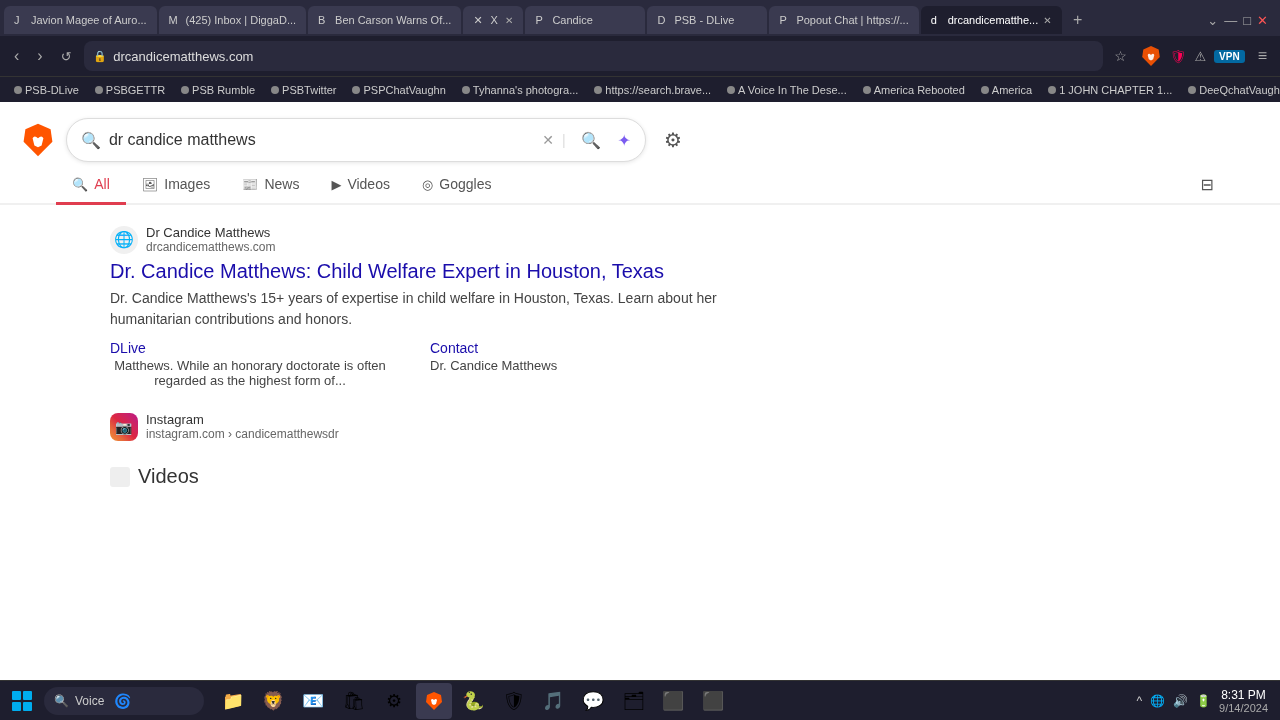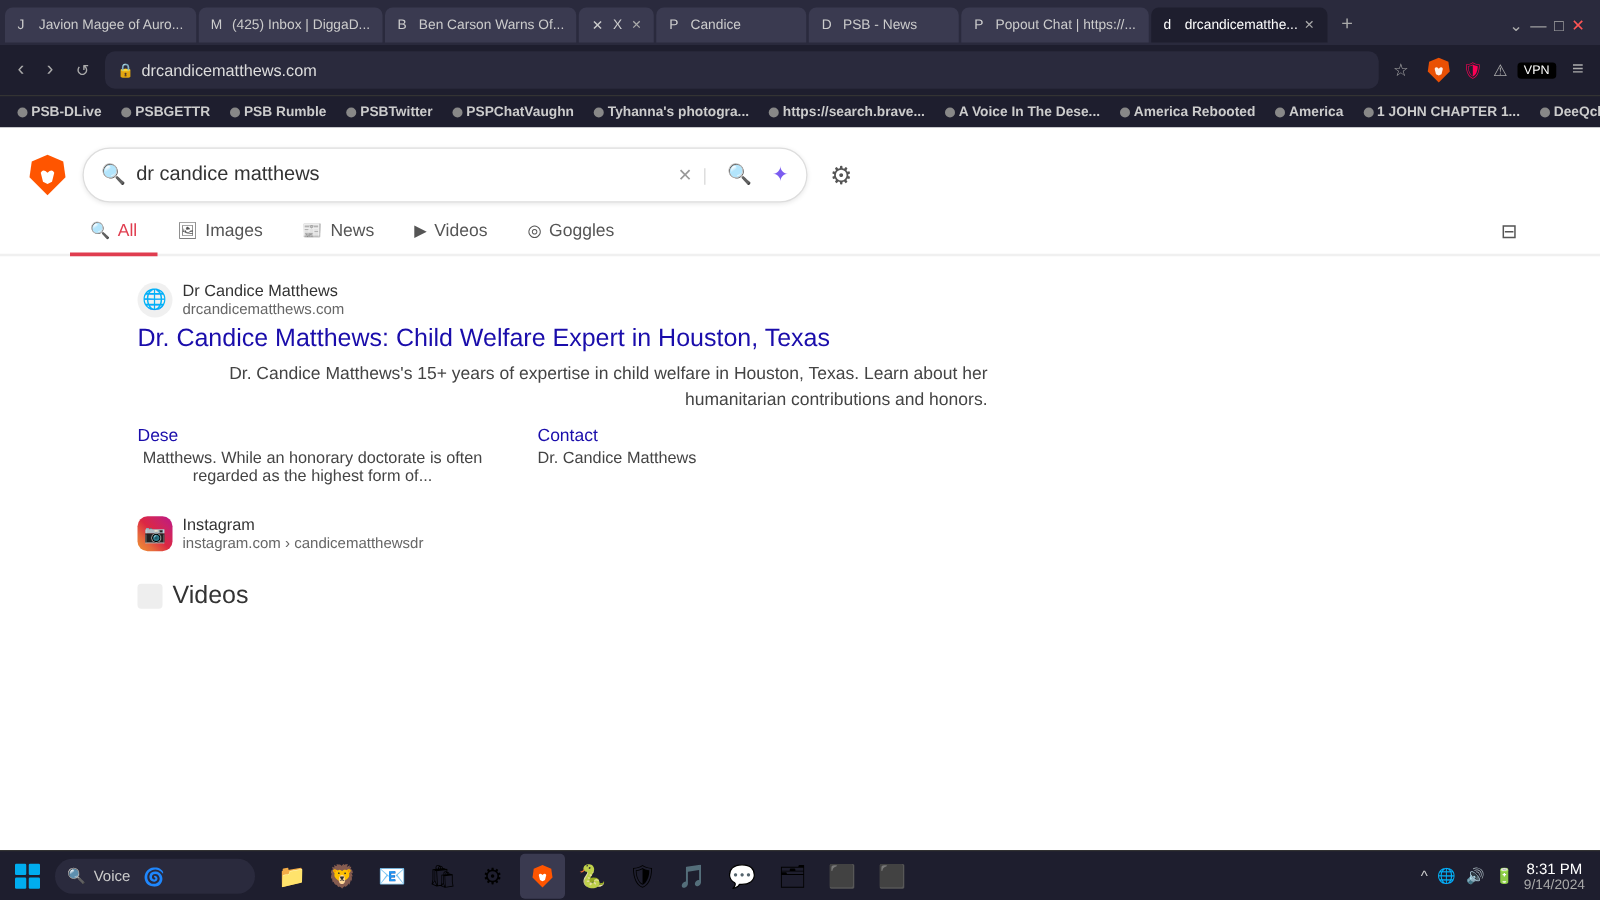--- a/index.html
+++ b/index.html
@@ -88,21 +88,20 @@
     .bookmark-item {
       display: flex;
       align-items: center;
       gap: 3px;
       font-size: 11px;
       color: #ccc;
       padding: 2px 6px;
       border-radius: 4px;
       cursor: pointer;
       white-space: nowrap;
-      font-weight: bold;
     }
     .bookmark-dot { width: 8px; height: 8px; border-radius: 50%; background: #888; flex-shrink: 0; }
 
     
     .search-page {
       background: #fff;
       min-height: calc(720px - 102px);
       padding: 0;
     }
 
@@ -211,21 +210,20 @@
       line-height: 1.3;
       cursor: pointer;
     }
 
     .result-description {
       font-size: 14px;
       color: #444;
       line-height: 1.5;
       margin-top: 4px;
       max-width: 680px;
-      text-align: right;
     }
 
     .result-links {
       display: flex;
       gap: 40px;
       margin-top: 10px;
     }
     .result-link-section { }
     .result-link-title {
       font-size: 14px;
@@ -352,21 +350,21 @@
       <span class="tab-favicon">✕</span>
       <span>X</span>
       <span class="tab-close">✕</span>
     </div>
     <div class="tab">
       <span class="tab-favicon">P</span>
       <span>Candice</span>
     </div>
     <div class="tab">
       <span class="tab-favicon">D</span>
-      <span>PSB - News</span>
+      <span>PSB - DLive</span>
     </div>
     <div class="tab">
       <span class="tab-favicon">P</span>
       <span>Popout Chat | https://...</span>
     </div>
     <div class="tab active">
       <span class="tab-favicon">d</span>
       <span>drcandicematthe...</span>
       <span class="tab-close">✕</span>
     </div>
@@ -388,21 +386,21 @@
       <input class="address-bar" value="drcandicematthews.com" style="">
     </div>
     <div class="nav-right">
       <button class="nav-right-btn">☆</button>
       <svg width="22" height="22" viewBox="0 0 100 100">
         <path d="M50 5 L85 20 L90 55 L50 95 L10 55 L15 20 Z" fill="#FF5500" opacity="0.9"></path>
         <path d="M35 45 Q40 35 50 45 Q60 35 65 45 L60 65 L50 70 L40 65 Z" fill="white" opacity="0.9"></path>
       </svg>
       <span style="color:#f05;font-size:13px;">🛡</span>
       <span style="color:#aaa;font-size:13px;">⚠</span>
-      <span style="background:#000000;color:white;font-size:10px;padding:1px 5px;border-radius:3px;font-weight:normal;">VPN</span>
+      <span style="background:#0369a1;color:white;font-size:10px;padding:1px 5px;border-radius:3px;font-weight:bold;">VPN</span>
       <button class="nav-right-btn" style="font-size:16px;">≡</button>
     </div>
   </div>
 
   <div class="bookmarks-bar">
     <div class="bookmark-item">
       <div class="bookmark-dot"></div>
       <span>PSB-DLive</span>
     </div>
     <div class="bookmark-item">
@@ -507,21 +505,21 @@
           </div>
           <div>
             <div class="result-source-text">Dr Candice Matthews</div>
             <div class="result-source-url">drcandicematthews.com</div>
           </div>
         </div>
         <a class="result-title">Dr. Candice Matthews: Child Welfare Expert in Houston, Texas</a>
         <p class="result-description">Dr. Candice Matthews's 15+ years of expertise in child welfare in Houston, Texas. Learn about her humanitarian contributions and honors.</p>
         <div class="result-links">
           <div class="result-link-section">
-            <a class="result-link-title">Dese</a>
+            <a class="result-link-title">DLive</a>
             <p class="result-link-desc">Matthews. While an honorary doctorate is often regarded as the highest form of...</p>
           </div>
           <div class="result-link-section">
             <a class="result-link-title">Contact</a>
             <p class="result-link-desc">Dr. Candice Matthews</p>
           </div>
         </div>
       </div>
 
       <div class="result-item">

